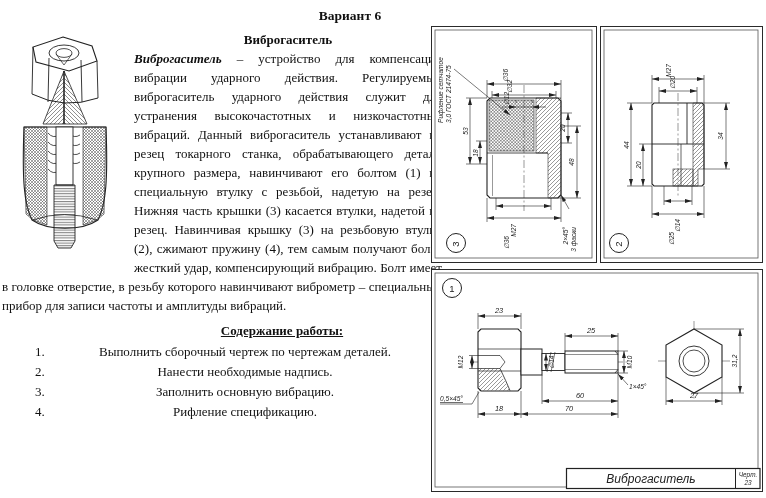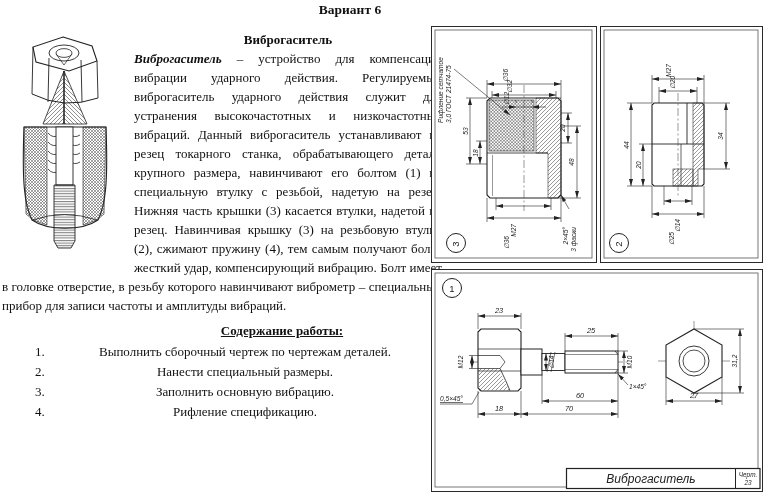--- a/index.html
+++ b/index.html
@@ -2,21 +2,21 @@
 <html><head>
 <meta charset="utf-8">
 <style>
   html,body { margin:0; padding:0; }
   body {
     width:766px; height:498px; position:relative; overflow:hidden;
     background:#ffffff; color:#111;
     font-family:"Liberation Serif", serif;
   }
   .variant-title {
-    position:absolute; left:255px; top:2px; width:190px;
+    position:absolute; left:255px; top:8px; width:190px;
     text-align:center; font-weight:bold; font-size:13.5px;
   }
   .text-area {
     position:absolute; left:2px; top:30px; width:440px;
     font-size:13px; line-height:19px; text-align:justify;
   }
   .figure-float { float:left; width:127px; height:230px; margin:2px 5px 2px 0; }
   .section-heading { font-weight:bold; text-align:center; }
   .lead { font-weight:bold; font-style:italic; }
   .para { margin:0; }
@@ -85,21 +85,21 @@
       <path d="M52,153 L52,209 L56,216 L69,216 L73,209 L73,153 Z" fill="url(#ilT)" stroke="#222" stroke-width="0.9"></path>
     </svg>
   </span>
 
   <div class="section-heading">Виброгаситель</div>
   <p class="para"><span class="lead">Виброгаситель</span><span> – устройство для компенсации вибрации ударного действия. Регулируемый виброгаситель ударного действия служит для устранения высокочастотных и низкочастотных вибраций. Данный виброгаситель устанавливают на резец токарного станка, обрабатывающего детали крупного размера, навинчивают его болтом (1) на специальную втулку с резьбой, надетую на резец. Нижняя часть крышки (3) касается втулки, надетой на резец. Навинчивая крышку (3) на резьбовую втулку (2), сжимают пружину (4), тем самым получают более жесткий удар, компенсирующий вибрацию. Болт имеет в головке отверстие, в резьбу которого навинчивают виброметр – специальный прибор для записи частоты и амплитуды вибраций.</span></p>
 
   <div class="tasks-heading">Содержание работы:</div>
   <ol class="tasks">
     <li>Выполнить сборочный чертеж по чертежам деталей.</li>
-    <li>Нанести специальный размеры.</li>
+    <li>Нанести необходимые надпись.</li>
     <li>Заполнить основную вибрацию.</li>
     <li>Рифление спецификацию.</li>
   </ol>
 </div>
 
 <div class="panel" style="left:431px; top:26px; width:166px; height:237px;">
   <svg width="163" height="234" viewBox="0 0 163 234">
     <defs>
       <pattern id="p3k" width="3.2" height="3.2" patternUnits="userSpaceOnUse">
         <path d="M0,3.2L3.2,0M0,0L3.2,3.2" stroke="#444" stroke-width="0.5"></path>

